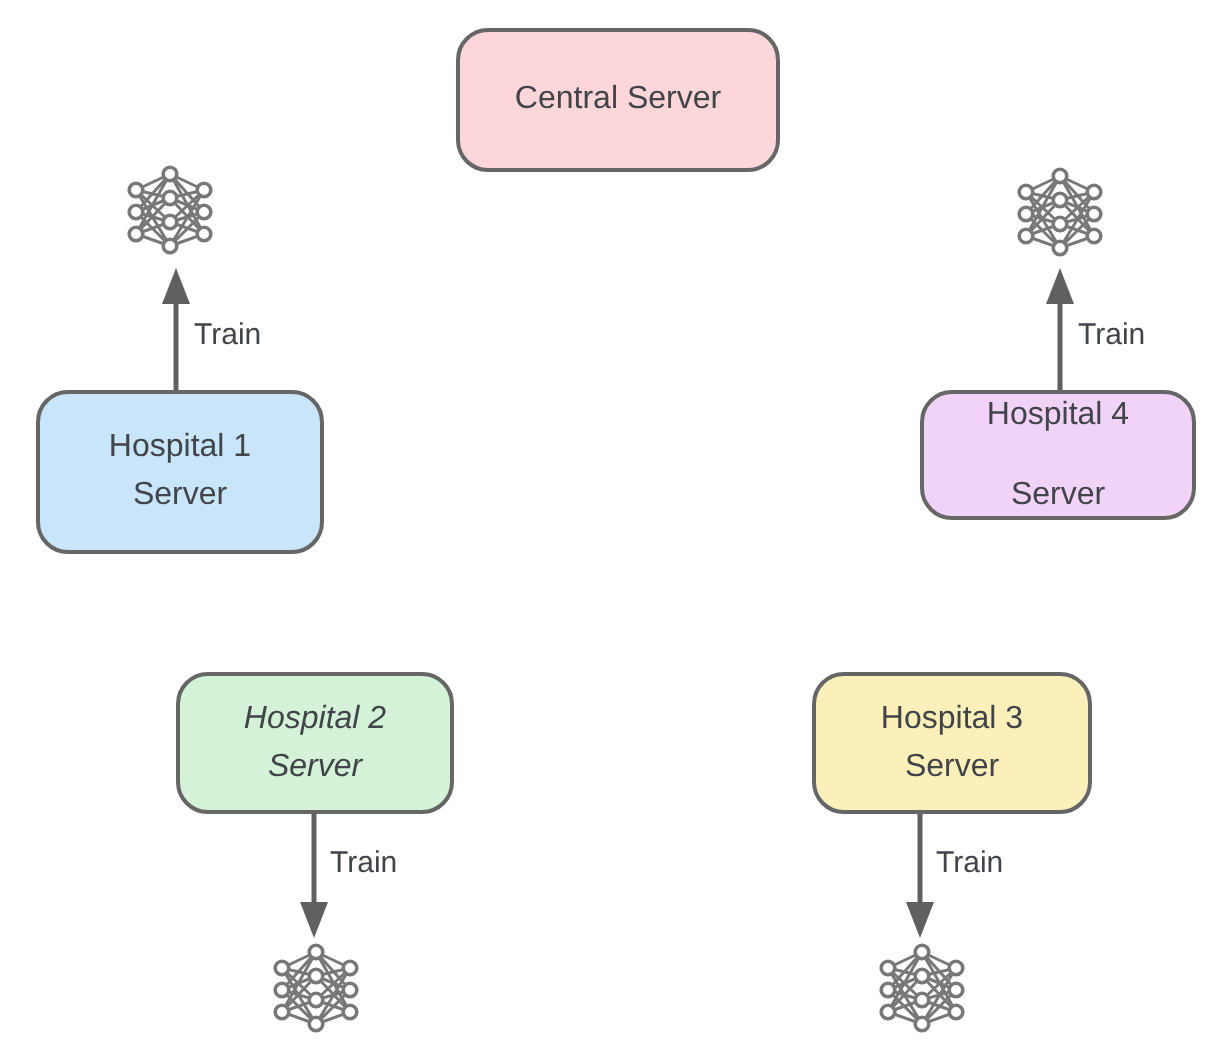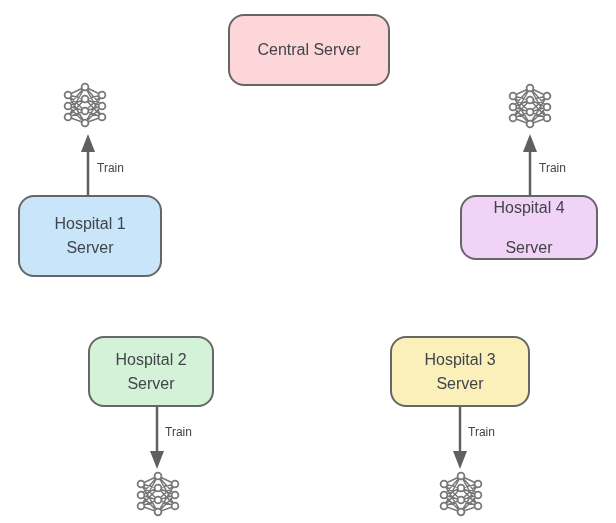--- a/index.html
+++ b/index.html
@@ -24,21 +24,21 @@
     flex-direction: column;
     align-items: center;
     justify-content: center;
     color: var(--text, #414449);
     font-size: 16px;
     line-height: 24px;
     text-align: center;
   }
   .node-central   { left: 228px; top: 14px;  width: 162px; height: 72px; }
   .node-h1        { left: 18px;  top: 195px; width: 144px; height: 82px; }
-  .node-h2        { left: 88px;  top: 336px; width: 126px; height: 71px; }
+  .node-h2        { left: 88px;  top: 336px; width: 139px; height: 71px; font-style: italic; }
   .node-h3        { left: 390px; top: 336px; width: 140px; height: 71px; }
   .node-h4        { left: 460px; top: 195px; width: 138px; height: 65px; gap: 16px; }
 
   .nn-icon {
     position: absolute;
     width: 50px;
     height: 46px;
     color: var(--icon, #787878);
   }
   .icon-h1 { left: 60px;  top: 82px;  }
@@ -53,21 +53,21 @@
     color: var(--arrow, #606060);
   }
   .arrow-h1 { left: 80px;  top: 134px; }
   .arrow-h4 { left: 522px; top: 134px; }
   .arrow-h2 { left: 149px; top: 407px; }
   .arrow-h3 { left: 452px; top: 407px; }
 
   .train-label {
     position: absolute;
     color: var(--text, #414449);
-    font-size: 12px;
+    font-size: 15px;
     line-height: 16px;
     white-space: nowrap;
   }
   .train-h1 { left: 97px;  top: 160px; }
   .train-h4 { left: 539px; top: 160px; }
   .train-h2 { left: 165px; top: 424px; }
   .train-h3 { left: 468px; top: 424px; }
 
   .defs-holder { position: absolute; width: 0; height: 0; overflow: hidden; }
 </style>
@@ -143,21 +143,21 @@
     <span>Server</span>
   </div>
   <svg class="arrow arrow-h2">
       <use href="#arrow-down-symbol"></use>
     </svg>
   <span class="train-label train-h2">Train</span>
   <svg class="nn-icon icon-h2">
       <use href="#nn-symbol"></use>
     </svg>
 
-  <div class="node-box node-h3" style="background-color: rgb(252, 240, 186);">
+  <div class="node-box node-h3" style="background-color: rgb(252, 240, 186); margin-left: 16px;">
     <span>Hospital 3</span>
     <span>Server</span>
   </div>
   <svg class="arrow arrow-h3">
       <use href="#arrow-down-symbol"></use>
     </svg>
   <span class="train-label train-h3">Train</span>
   <svg class="nn-icon icon-h3">
       <use href="#nn-symbol"></use>
     </svg>

